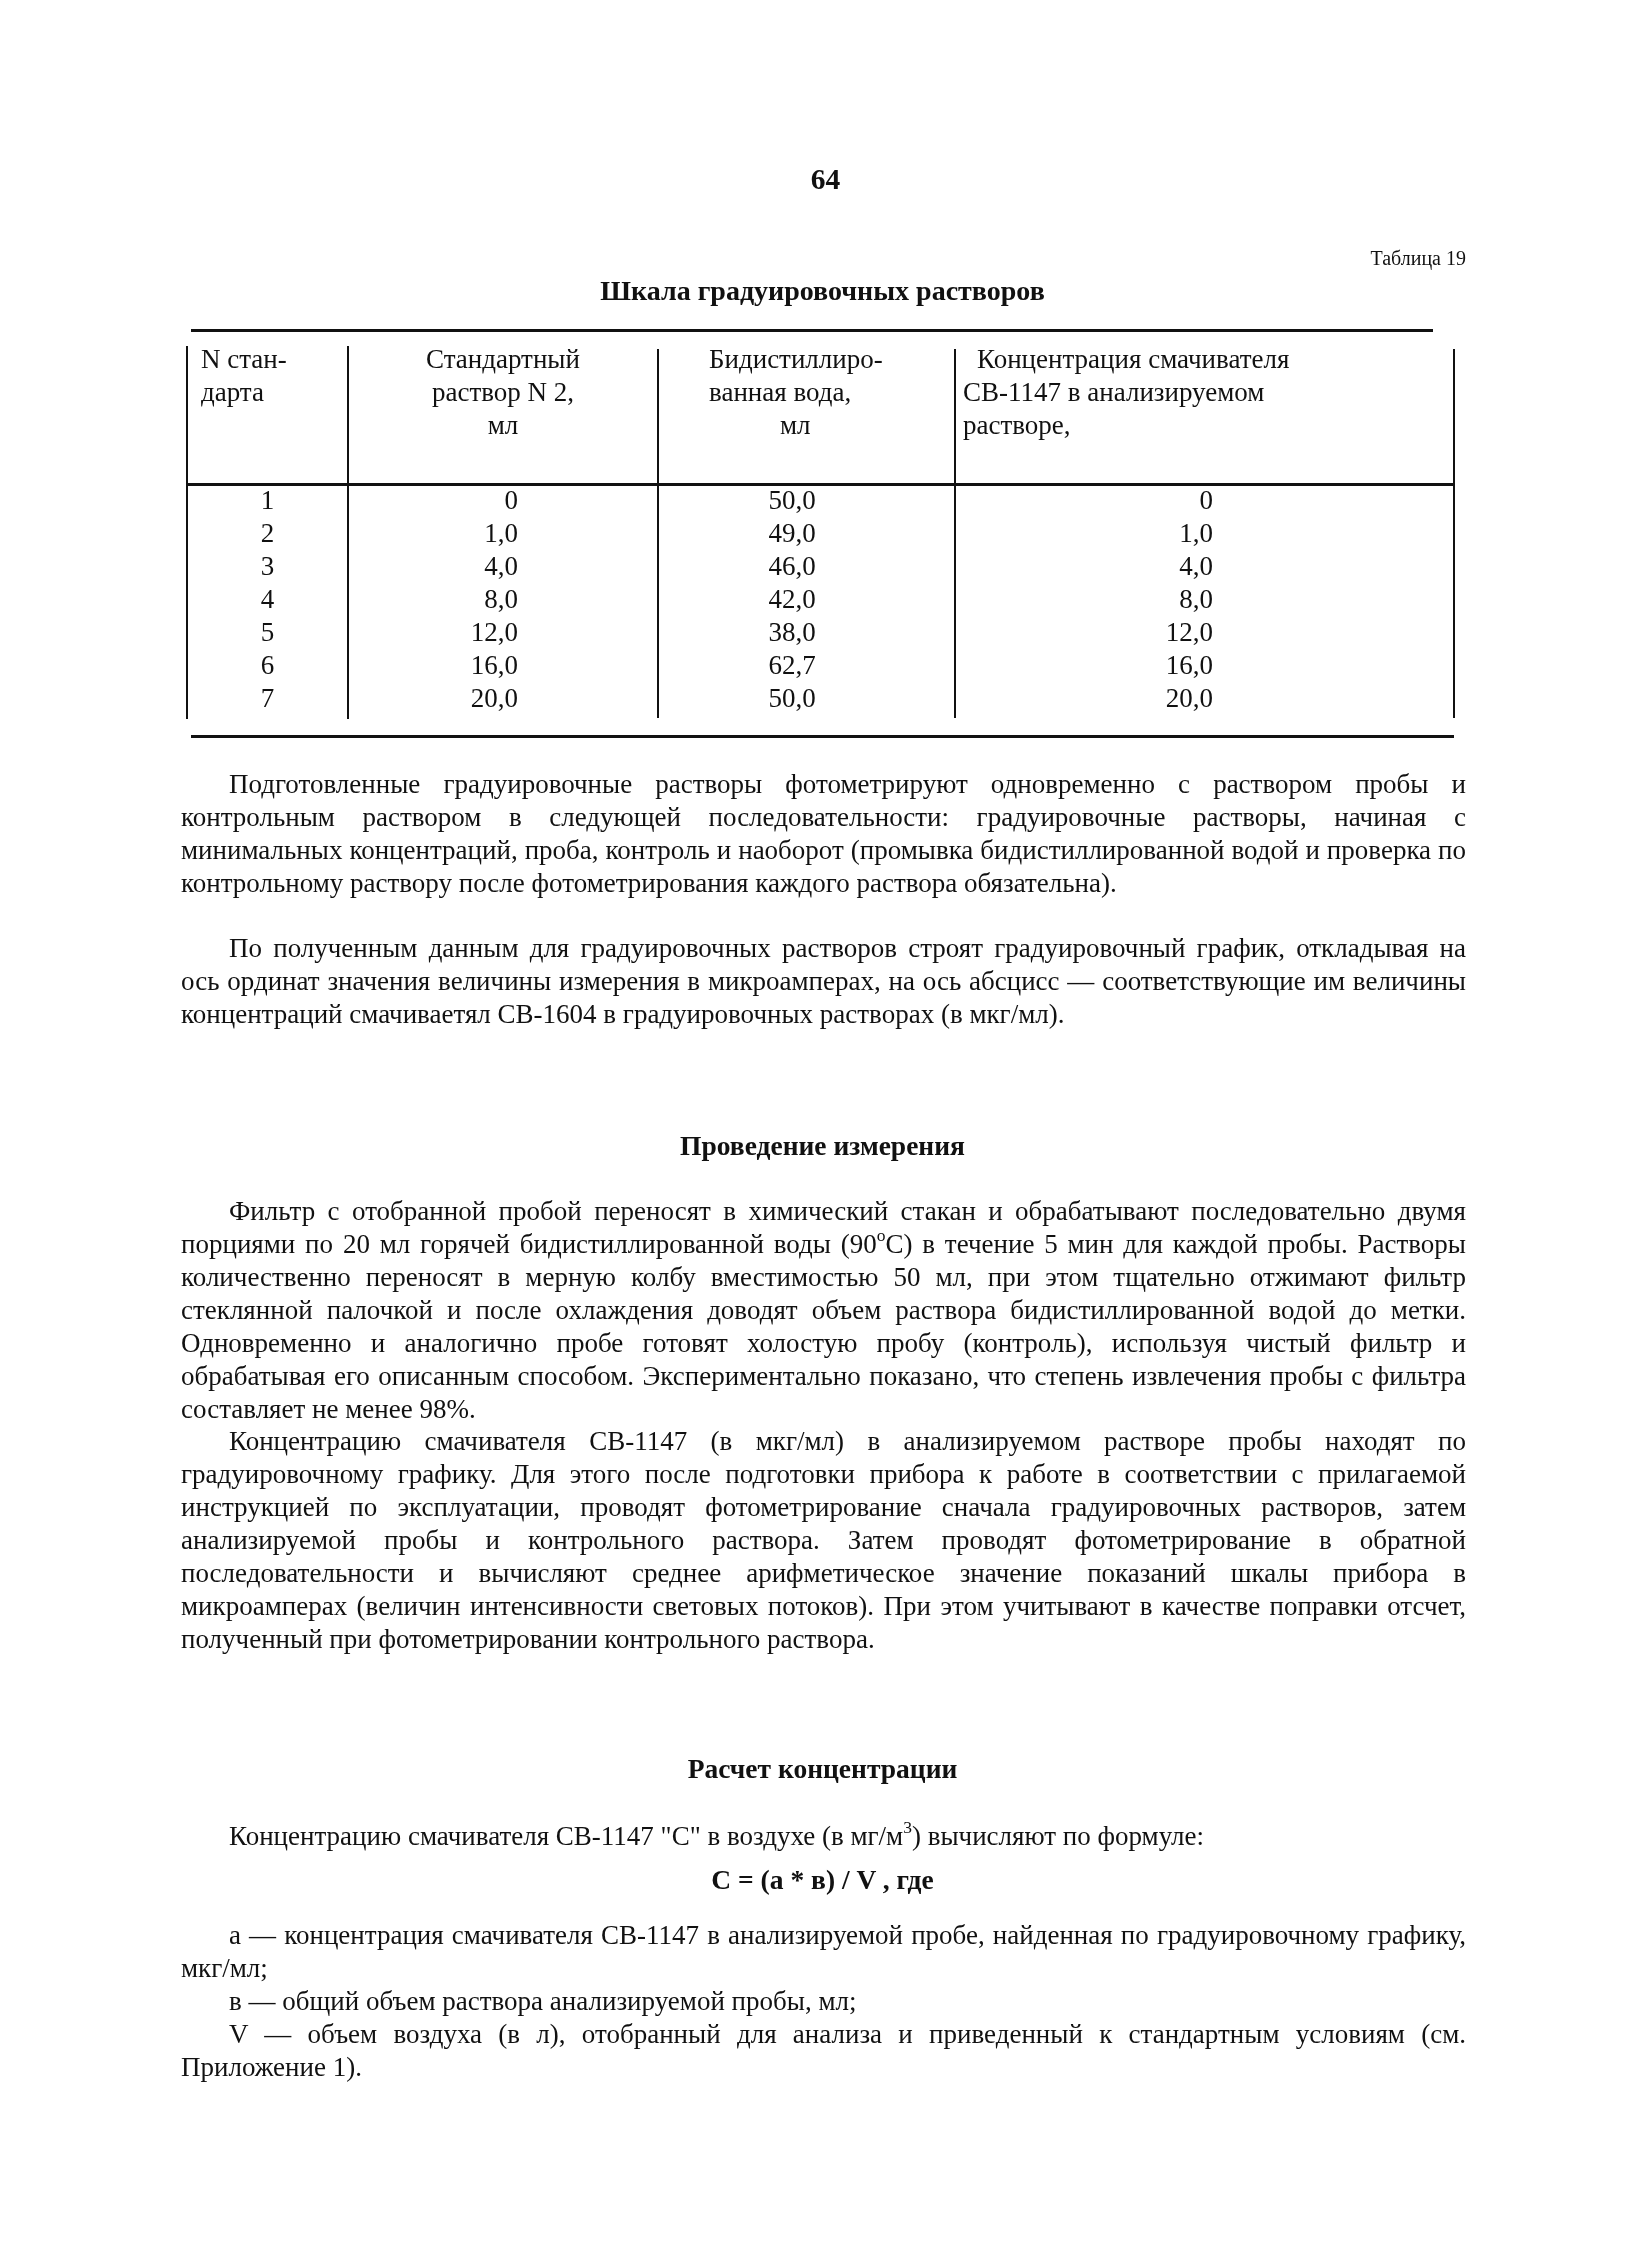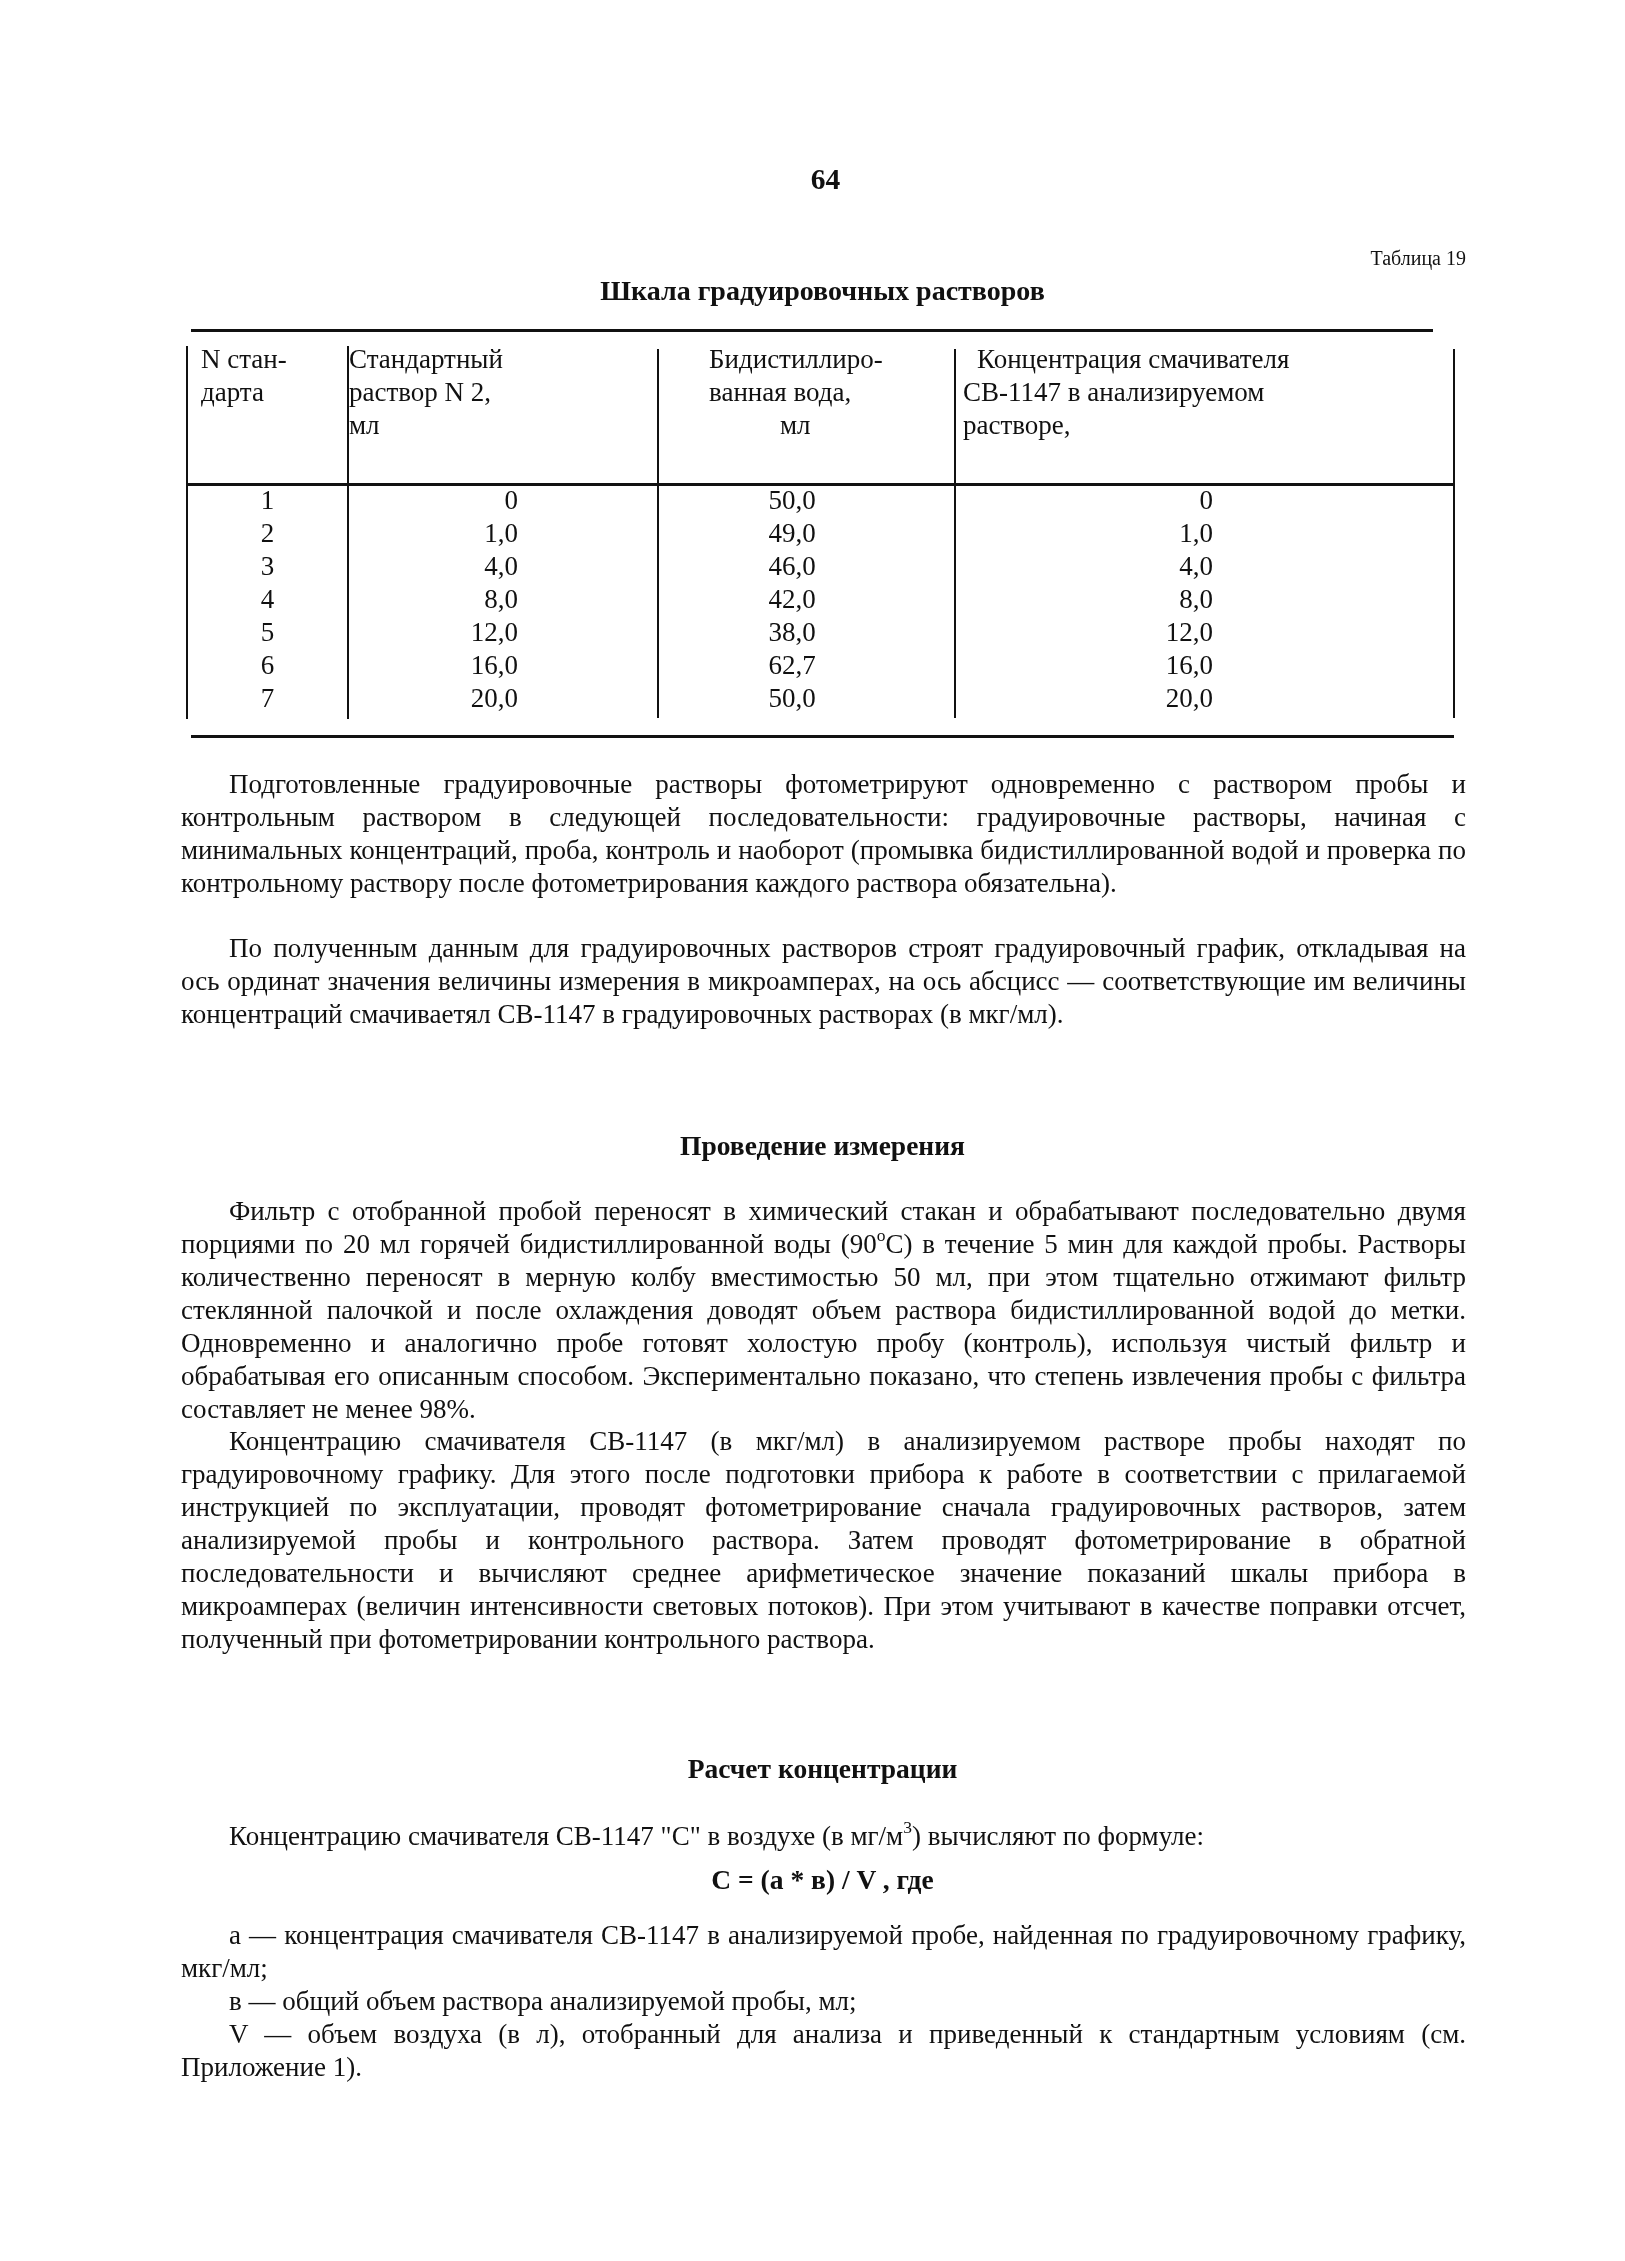--- a/index.html
+++ b/index.html
@@ -11,21 +11,21 @@
   .page-number { left:792px; top:163px; width:67px; text-align:center; font-size:29.5px; font-weight:bold; }
   .table-label { right:160px; top:247px; font-size:20px; }
   .table-title { left:0; width:1645px; top:275px; text-align:center; font-size:28px; font-weight:bold; }
   .rule { background:#111; height:3.4px; }
   .rule-top { left:191px; width:1242px; top:329px; }
   .rule-mid { left:187px; width:1267px; top:483px; }
   .rule-bot { left:191px; width:1263px; top:735px; }
   .vline { background:#111; width:2px; }
   .tbl-cell { position:absolute; font-size:27px; line-height:33px; }
   .hdr { top:343px; }
-  .c-center { }
+  .c-center { text-align:center; }
   .body-rows { top:484px; }
   .row-val { height:33px; line-height:33px; text-align:center; font-size:27px; }
   .para {
     position:absolute; left:181px; width:1285px; font-size:27px; line-height:33px;
     text-align:justify; text-indent:48px; margin:0;
   }
   .heading { position:absolute; left:0; width:1645px; text-align:center; font-size:27.5px; font-weight:bold; }
   .formula { position:absolute; left:0; width:1645px; text-align:center; font-size:27.5px; font-weight:bold; }
   sup { font-size:17.5px; vertical-align:12px; line-height:0; }
 </style>
@@ -99,21 +99,21 @@
     <div class="row-val" style="text-align:right;">1,0</div>
     <div class="row-val" style="text-align:right;">4,0</div>
     <div class="row-val" style="text-align:right;">8,0</div>
     <div class="row-val" style="text-align:right;">12,0</div>
     <div class="row-val" style="text-align:right;">16,0</div>
     <div class="row-val" style="text-align:right;">20,0</div>
   </div>
 </div>
 
 <p class="para" style="top:768px;">Подготовленные градуировочные растворы фотометрируют одновременно с раствором пробы и контрольным раствором в следующей последовательности: градуировочные растворы, начиная с минимальных концентраций, проба, контроль и наоборот (промывка бидистиллированной водой и проверка по контрольному раствору после фотометрирования каждого раствора обязательна).</p>
-<p class="para" style="top:932px;">По полученным данным для градуировочных растворов строят градуировочный график, откладывая на ось ординат значения величины измерения в микроамперах, на ось абсцисс — соответствующие им величины концентраций смачиваетял СВ-1147 в градуировочных растворах (в мкг/мл).</p>
+<p class="para" style="top:932px;">По полученным данным для градуировочных растворов строят градуировочный график, откладывая на ось ординат значения величины измерения в микроамперах, на ось абсцисс — соответствующие им величины концентраций смачиваетял СВ-1604 в градуировочных растворах (в мкг/мл).</p>
 
 <div class="heading" style="top:1130px;">Проведение измерения</div>
 <p class="para" style="top:1195px;"><span>Фильтр с отобранной пробой переносят в химический стакан и обрабатывают последовательно двумя порциями по 20 мл горячей бидистиллированной воды (90</span><sup>о</sup><span>С) в течение 5 мин для каждой пробы. Растворы количественно переносят в мерную колбу вместимостью 50 мл, при этом тщательно отжимают фильтр стеклянной палочкой и после охлаждения доводят объем раствора бидистиллированной водой до метки. Одновременно и аналогично пробе готовят холостую пробу (контроль), используя чистый фильтр и обрабатывая его описанным способом. Экспериментально показано, что степень извлечения пробы с фильтра составляет не менее 98%.</span></p>
 <p class="para" style="top:1425px;">Концентрацию смачивателя СВ-1147 (в мкг/мл) в анализируемом растворе пробы находят по градуировочному графику. Для этого после подготовки прибора к работе в соответствии с прилагаемой инструкцией по эксплуатации, проводят фотометрирование сначала градуировочных растворов, затем анализируемой пробы и контрольного раствора. Затем проводят фотометрирование в обратной последовательности и вычисляют среднее арифметическое значение показаний шкалы прибора в микроамперах (величин интенсивности световых потоков). При этом учитывают в качестве поправки отсчет, полученный при фотометрировании контрольного раствора.</p>
 
 <div class="heading" style="top:1753px;">Расчет концентрации</div>
 <p class="para" style="top:1820px; text-align:left; left:181px;"><span>Концентрацию смачивателя СВ-1147 "С" в воздухе (в мг/м</span><sup>3</sup><span>) вычисляют по формуле:</span></p>
 <div class="formula" style="top:1864px;">С = (а * в) / V , где</div>
 
 <p class="para" style="top:1919px;">а — концентрация смачивателя СВ-1147 в анализируемой пробе, найденная по градуировочному графику, мкг/мл;</p>

